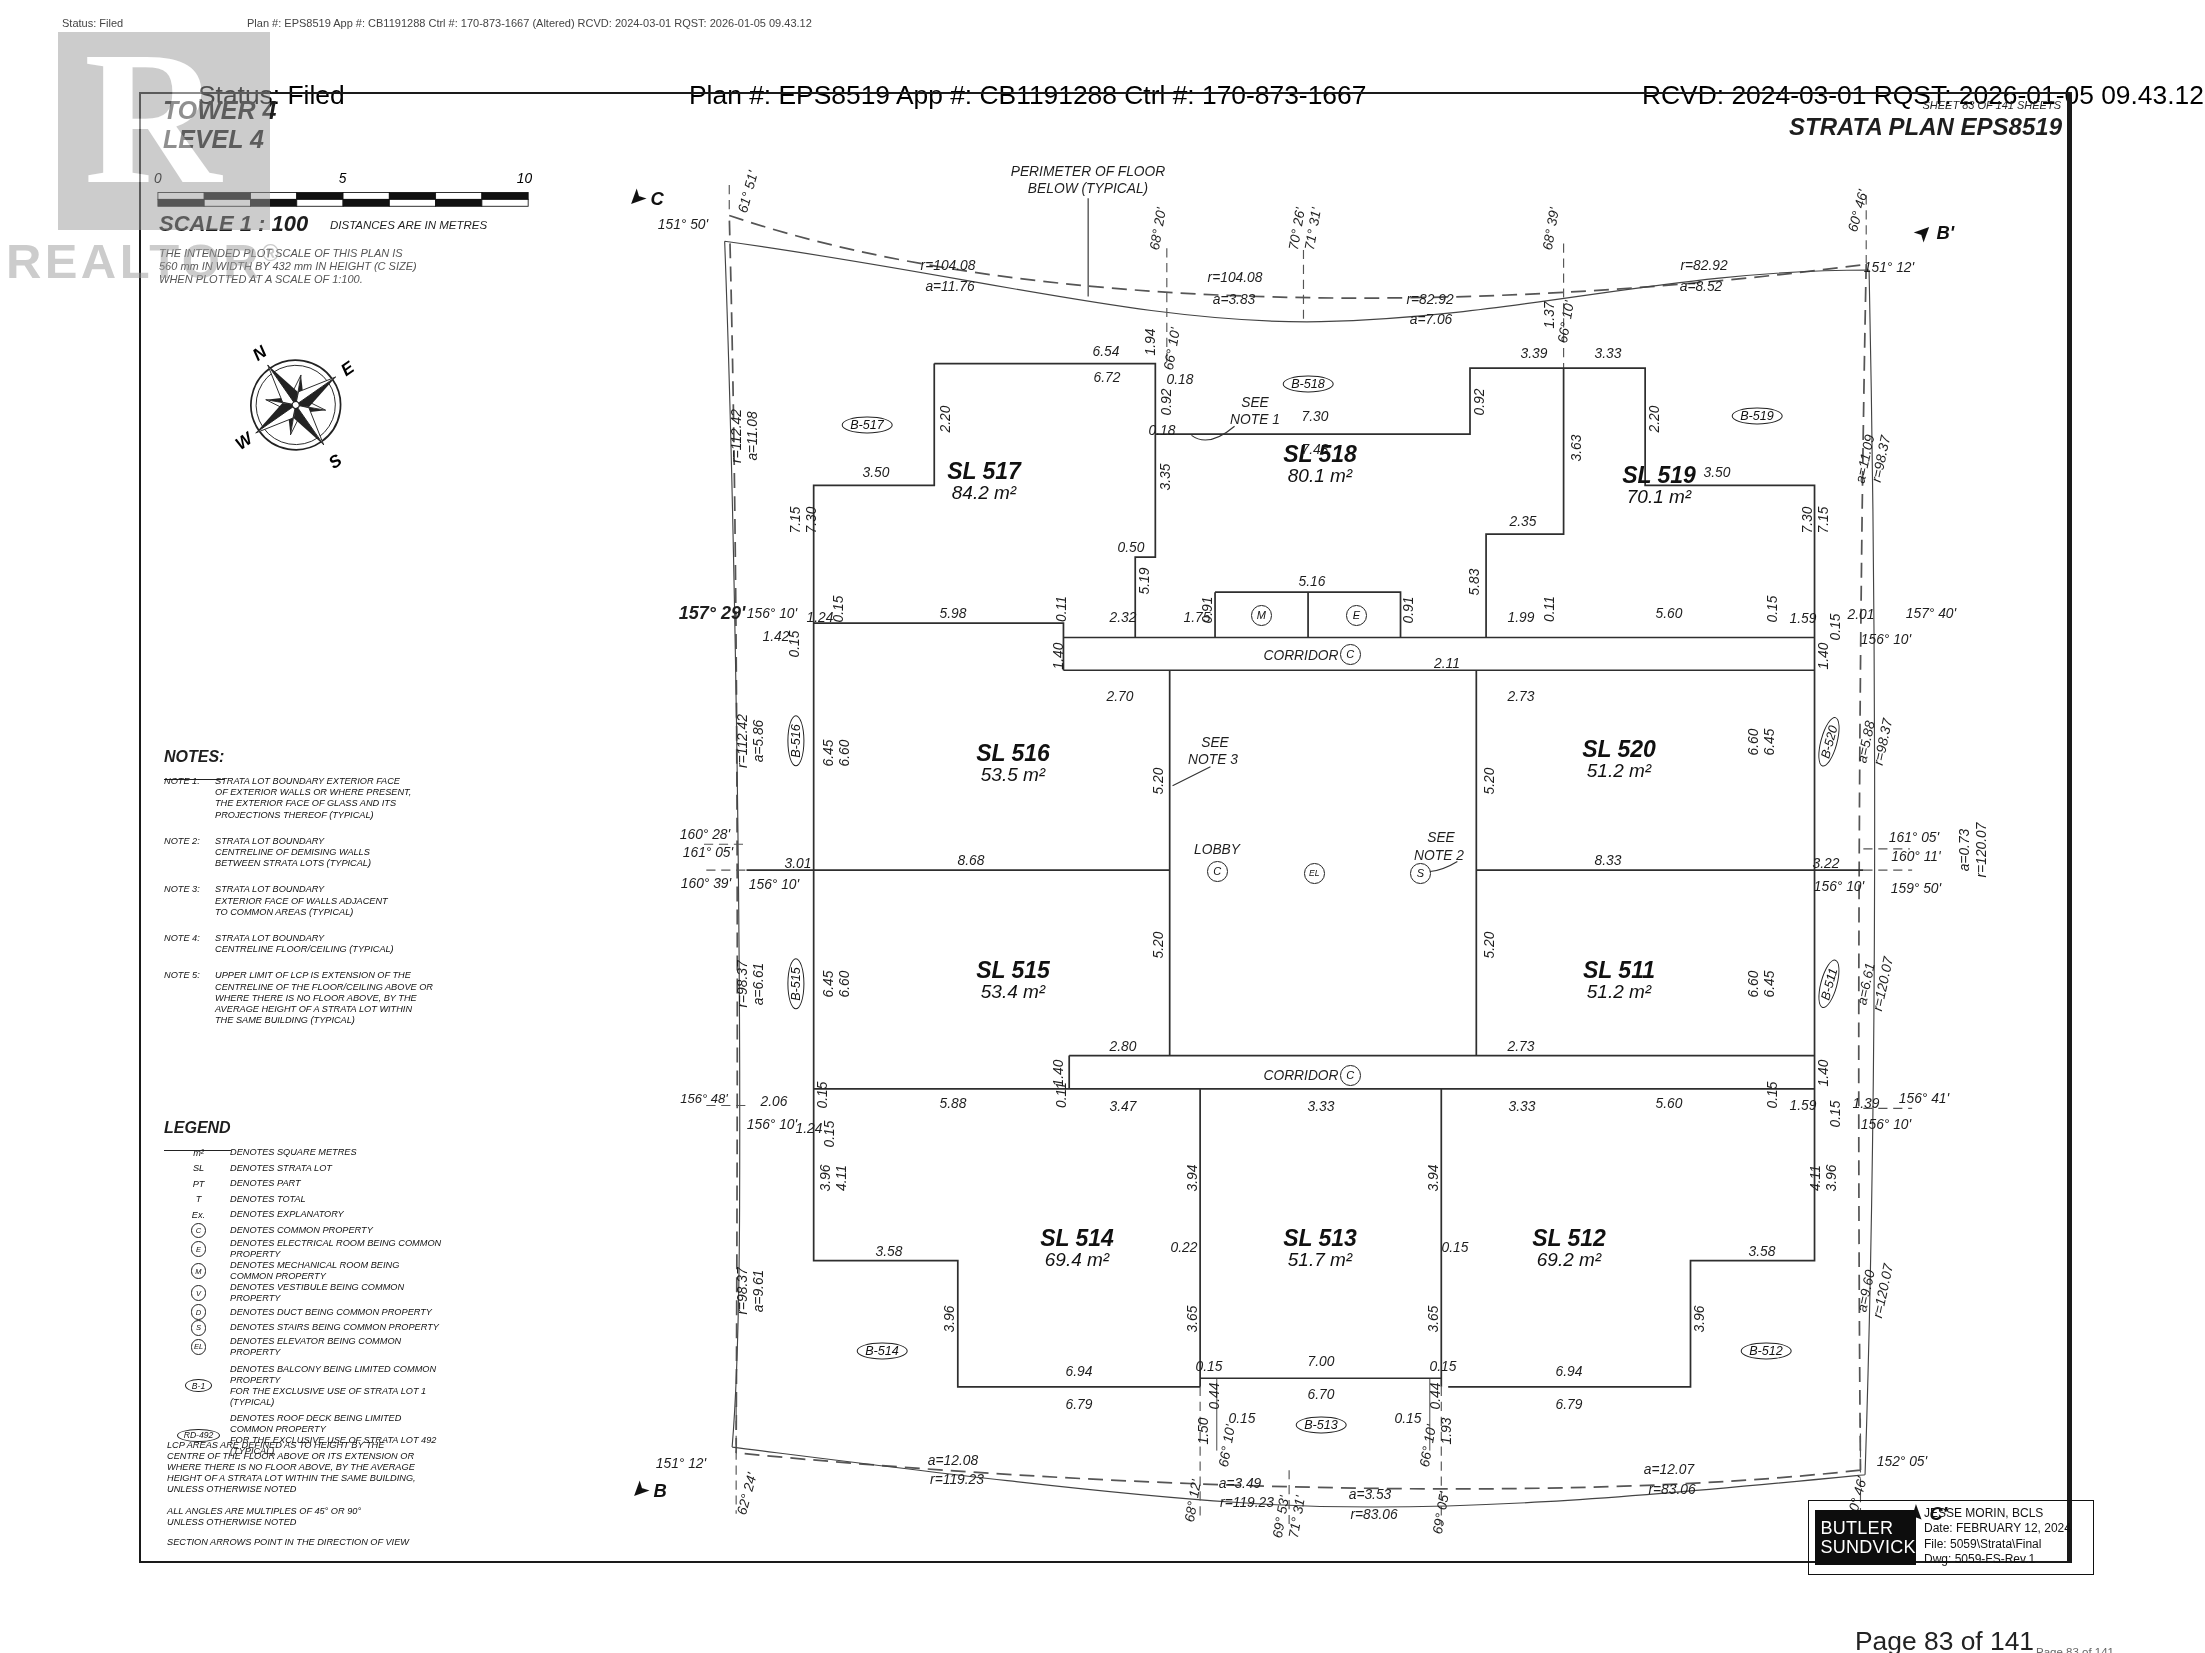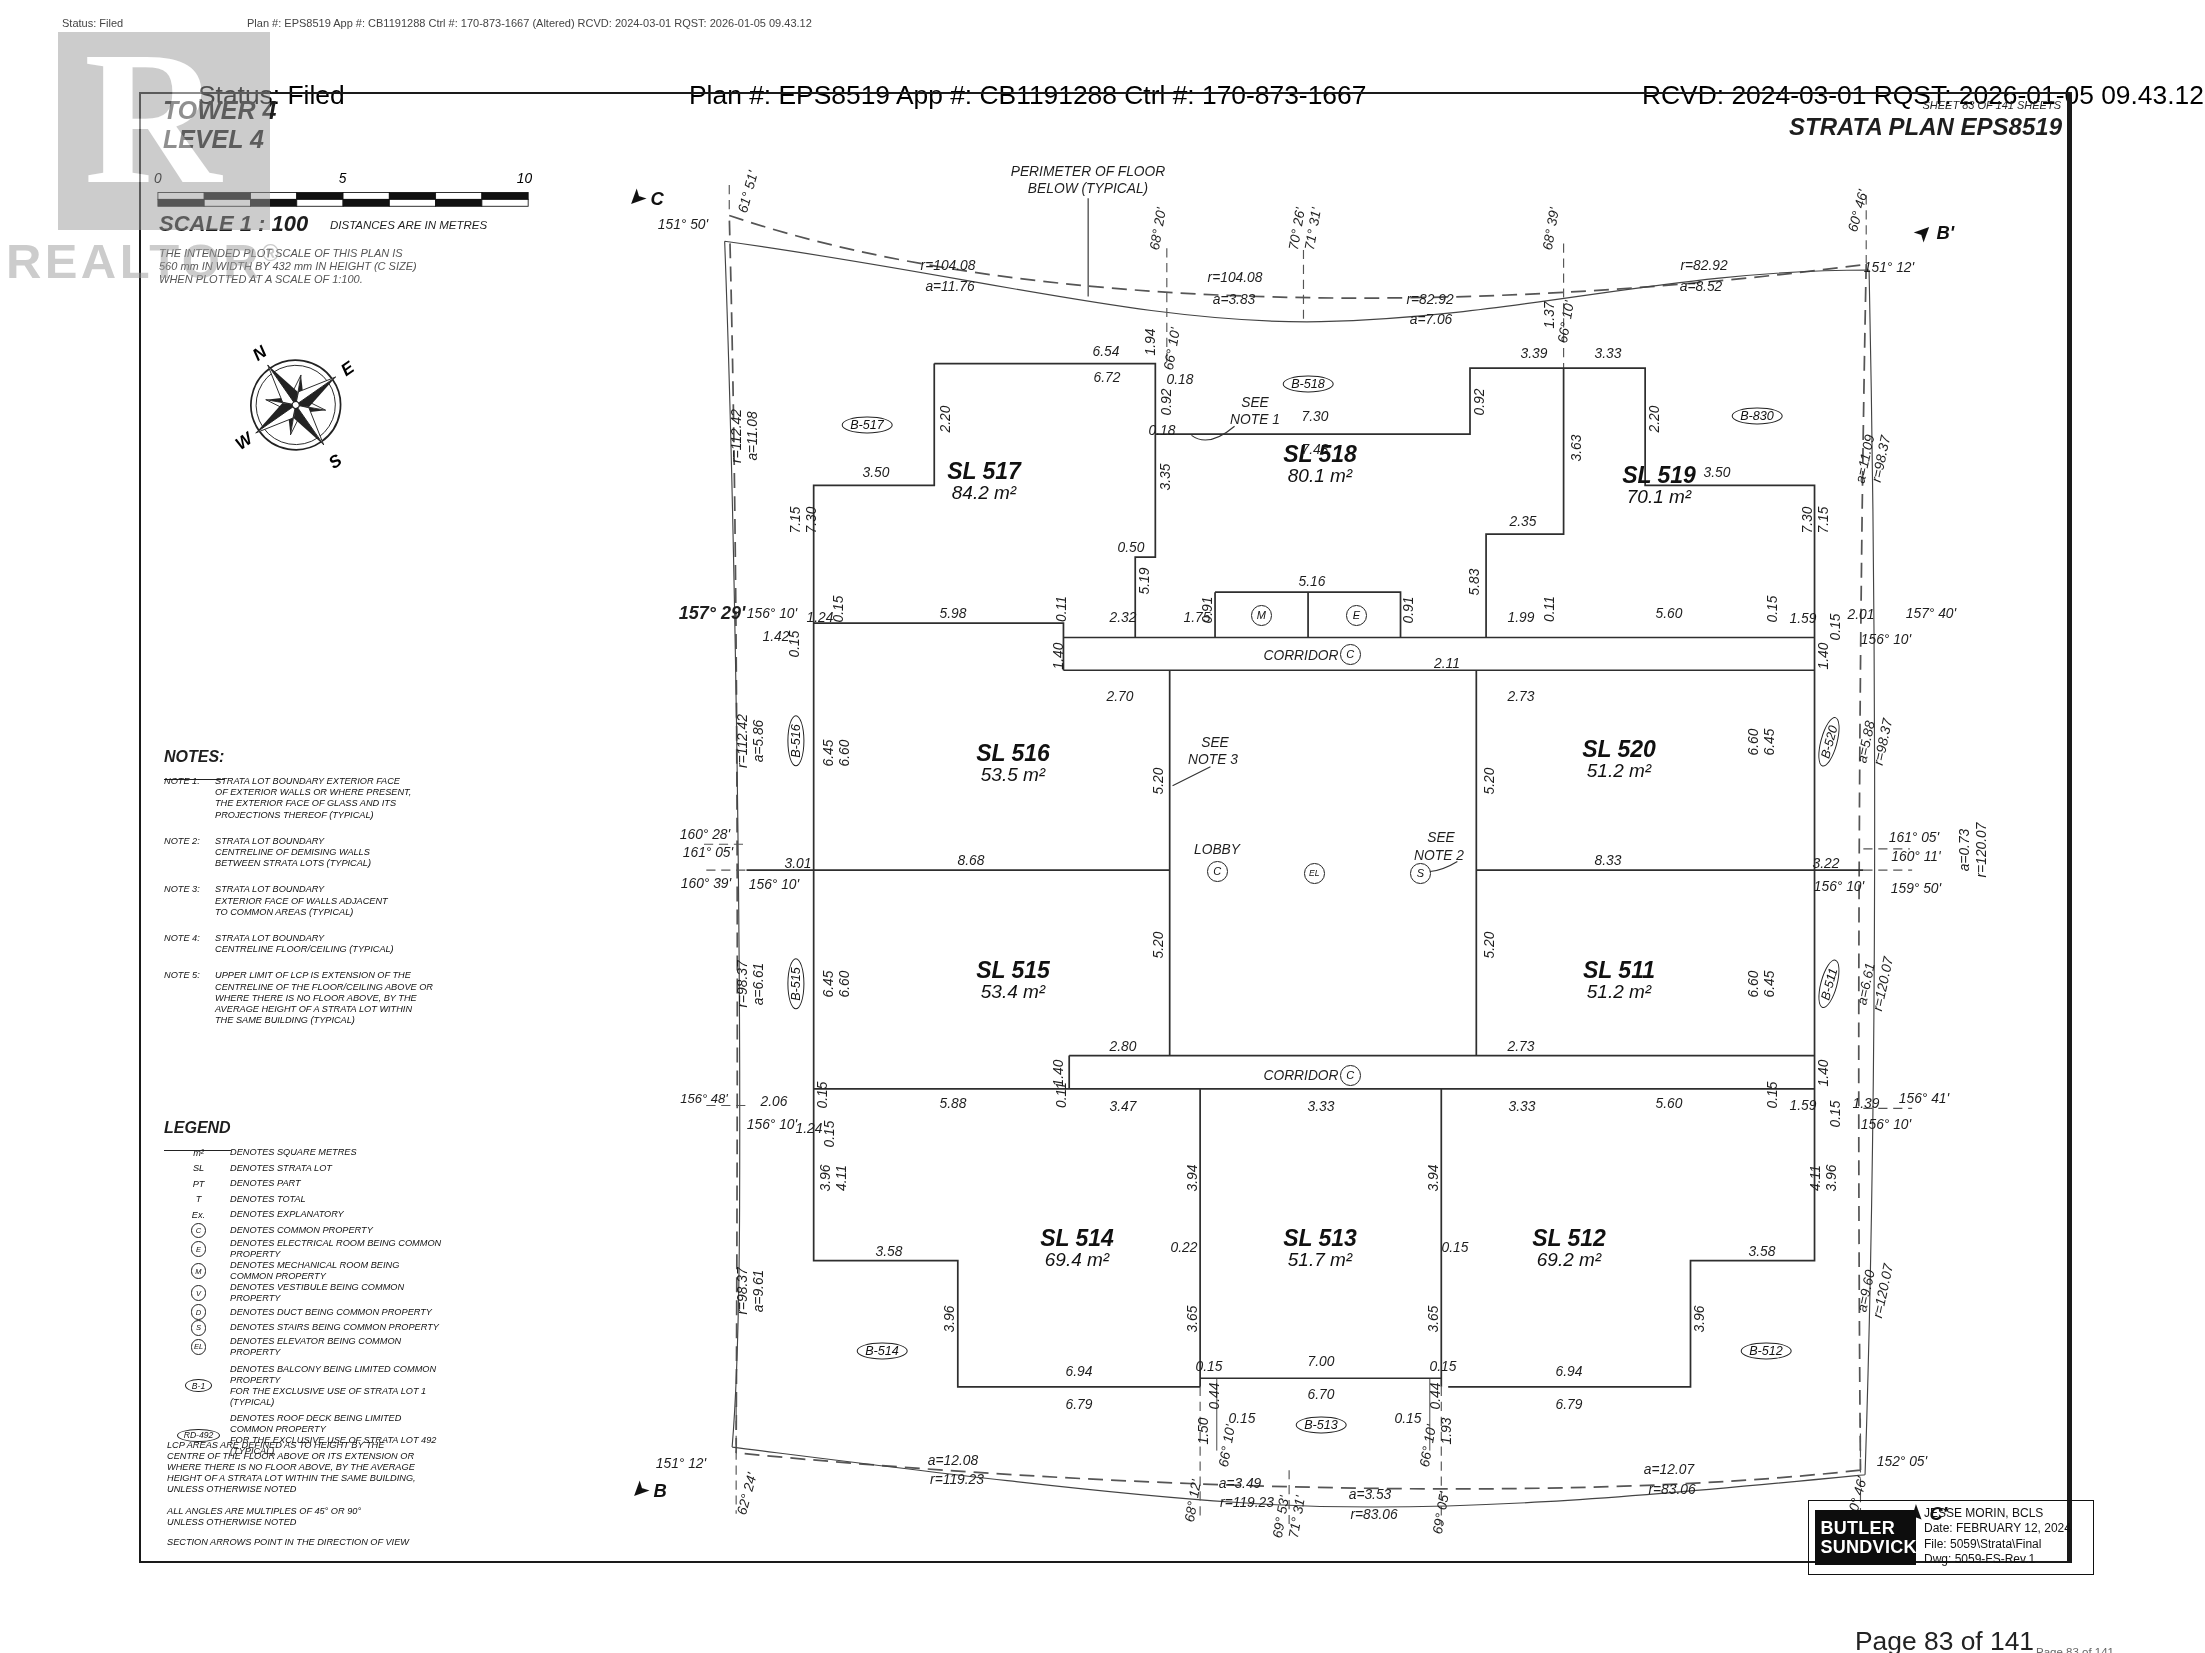--- a/index.html
+++ b/index.html
@@ -45,21 +45,21 @@
   .room-name{position:absolute;font-size:23px;font-weight:bold;font-style:italic;white-space:nowrap;transform:translate(-50%,-50%);}
   .room-area{position:absolute;font-size:19px;font-style:italic;white-space:nowrap;transform:translate(-50%,-50%);}
   .oval{position:absolute;border:1.7px solid #222;border-radius:50%;padding:0.6px 7.5px;font-size:12.6px;font-style:italic;white-space:nowrap;background:#fff;}
   .circ{position:absolute;width:20.7px;height:20.7px;border:1.7px solid #222;border-radius:50%;display:flex;align-items:center;justify-content:center;font-size:11px;font-style:italic;background:#fff;box-sizing:border-box;}
   .sec{position:absolute;font-style:italic;font-weight:bold;font-size:18.4px;white-space:nowrap;}
   .sec .ah{display:inline-block;font-style:normal;font-size:19.5px;}
   
   .surv{position:absolute;left:1808px;top:1500px;width:286px;height:75px;border:1.7px solid #111;box-sizing:border-box;}
   .firm{position:absolute;left:5.7px;top:9.2px;width:101px;height:55px;background:#0d0d0d;color:#fff;
         display:flex;flex-direction:column;justify-content:center;padding-left:5.7px;box-sizing:border-box;
-        font-size:18px;font-weight:bold;letter-spacing:0.3px;line-height:19px;}
+        font-size:18px;font-weight:normal;letter-spacing:0.3px;line-height:19px;}
   .surv-txt{position:absolute;left:115px;top:4.6px;font-size:12px;line-height:15.5px;white-space:pre-line;}
   .pg-big{position:absolute;left:1855px;top:1626px;font-size:26.4px;color:#222;}
   .pg-small{position:absolute;left:2036px;top:1646px;font-size:11.5px;color:#666;}
   svg text{font-family:"Liberation Sans",sans-serif;}
 </style>
 </head>
 <body>
 
 <div class="page">
 
@@ -376,21 +376,21 @@
       <div class="room-name" style="left: 1619px; top: 970px;">SL 511</div>
       <div class="room-area" style="left: 1619px; top: 992px;">51.2 m²</div>
       <div class="room-name" style="left: 1077px; top: 1238px;">SL 514</div>
       <div class="room-area" style="left: 1077px; top: 1260px;">69.4 m²</div>
       <div class="room-name" style="left: 1320px; top: 1238px;">SL 513</div>
       <div class="room-area" style="left: 1320px; top: 1260px;">51.7 m²</div>
       <div class="room-name" style="left: 1569px; top: 1238px;">SL 512</div>
       <div class="room-area" style="left: 1569px; top: 1260px;">69.2 m²</div>
       <div class="oval" style="left: 867px; top: 425px; transform: translate(-50%, -50%) rotate(0deg);">B-517</div>
       <div class="oval" style="left: 1308px; top: 384px; transform: translate(-50%, -50%) rotate(0deg);">B-518</div>
-      <div class="oval" style="left: 1757px; top: 416px; transform: translate(-50%, -50%) rotate(0deg);">B-830</div>
+      <div class="oval" style="left: 1757px; top: 416px; transform: translate(-50%, -50%) rotate(0deg);">B-519</div>
       <div class="oval" style="left: 796px; top: 741px; transform: translate(-50%, -50%) rotate(-90deg);">B-516</div>
       <div class="oval" style="left: 1829px; top: 742px; transform: translate(-50%, -50%) rotate(-75deg);">B-520</div>
       <div class="oval" style="left: 796px; top: 984px; transform: translate(-50%, -50%) rotate(-90deg);">B-515</div>
       <div class="oval" style="left: 1829px; top: 984px; transform: translate(-50%, -50%) rotate(-75deg);">B-511</div>
       <div class="oval" style="left: 882px; top: 1351px; transform: translate(-50%, -50%) rotate(0deg);">B-514</div>
       <div class="oval" style="left: 1766px; top: 1351px; transform: translate(-50%, -50%) rotate(0deg);">B-512</div>
       <div class="oval" style="left: 1321px; top: 1425px; transform: translate(-50%, -50%) rotate(0deg);">B-513</div>
       <div class="circ" style="left: 1251px; top: 605px;">M</div>
       <div class="circ" style="left: 1346px; top: 605px;">E</div>
       <div class="circ" style="left: 1340px; top: 644px;">C</div>

